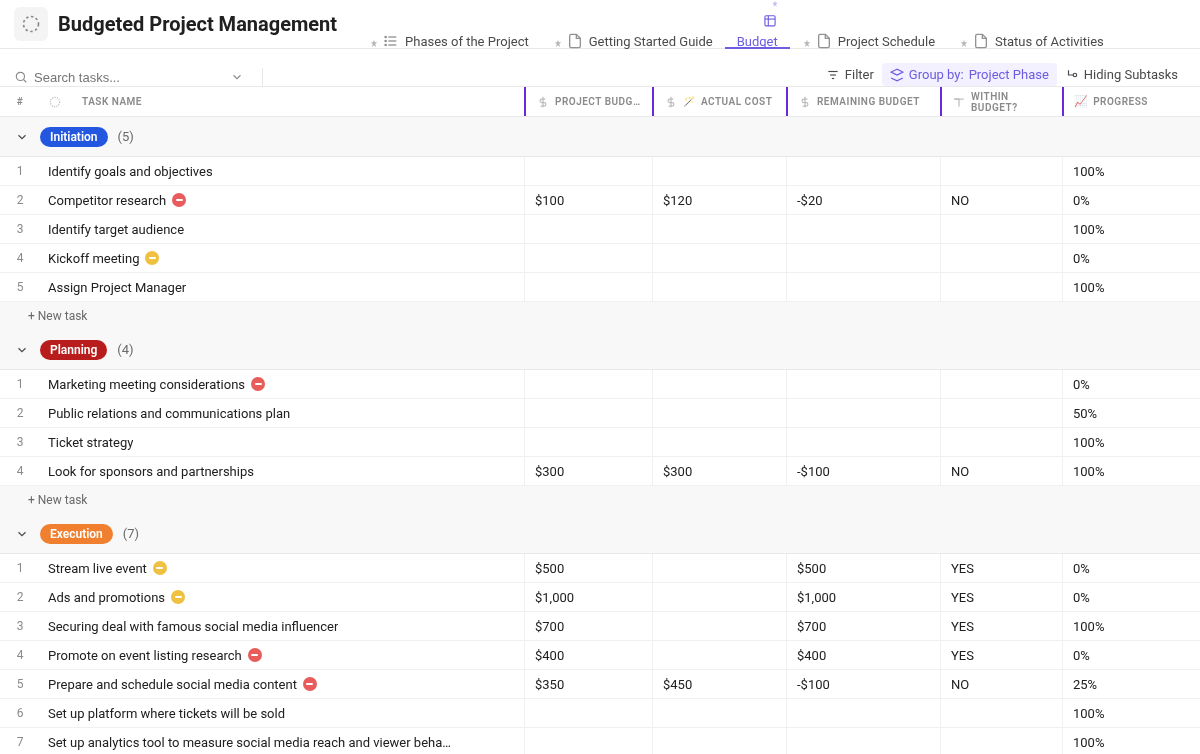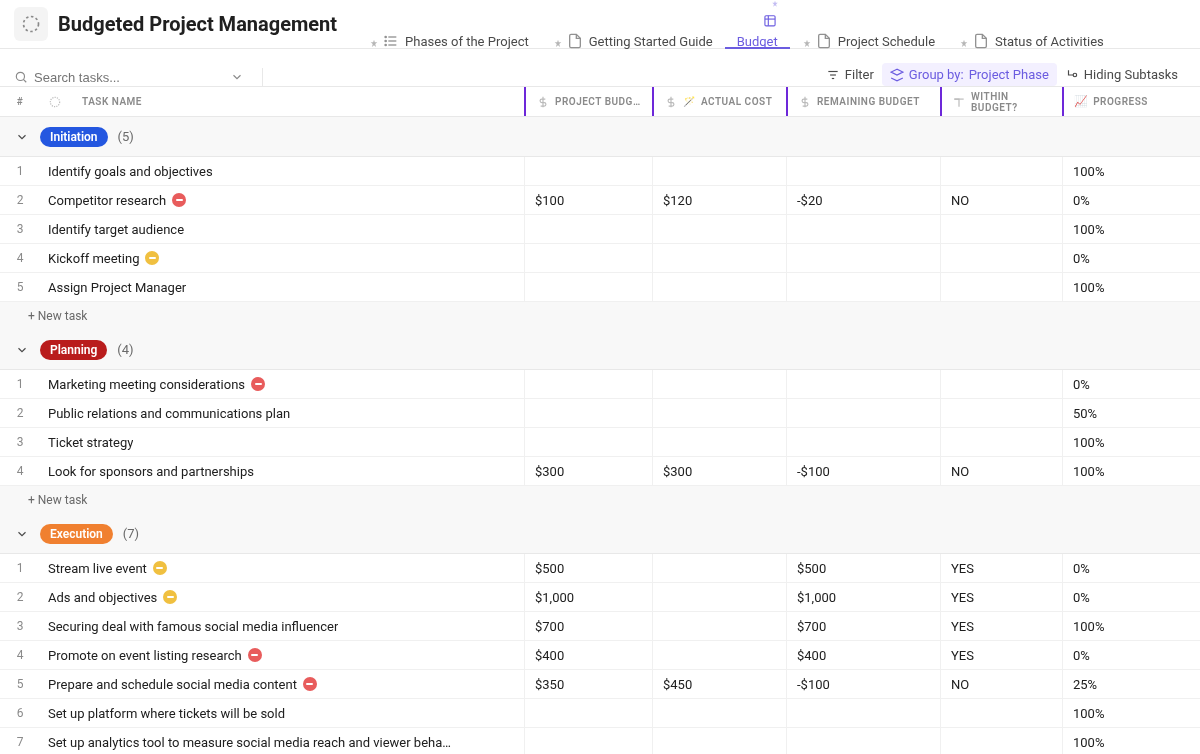--- a/index.html
+++ b/index.html
@@ -348,21 +348,21 @@
       </div>
       <div class="cell col-budget">$500</div>
       <div class="cell col-actual"></div>
       <div class="cell col-remaining">$500</div>
       <div class="cell col-within">YES</div>
       <div class="cell col-progress">0%</div>
     </div>
     <div class="data-row">
       <div class="cell-idx">2</div>
       <div class="cell-name">
-        <span class="cell-name-text">Ads and objectives</span>
+        <span class="cell-name-text">Ads and promotions</span>
         <span class="status-dot status-yellow"></span>
       </div>
       <div class="cell col-budget">$1,000</div>
       <div class="cell col-actual"></div>
       <div class="cell col-remaining">$1,000</div>
       <div class="cell col-within">YES</div>
       <div class="cell col-progress">0%</div>
     </div>
     <div class="data-row">
       <div class="cell-idx">3</div>

